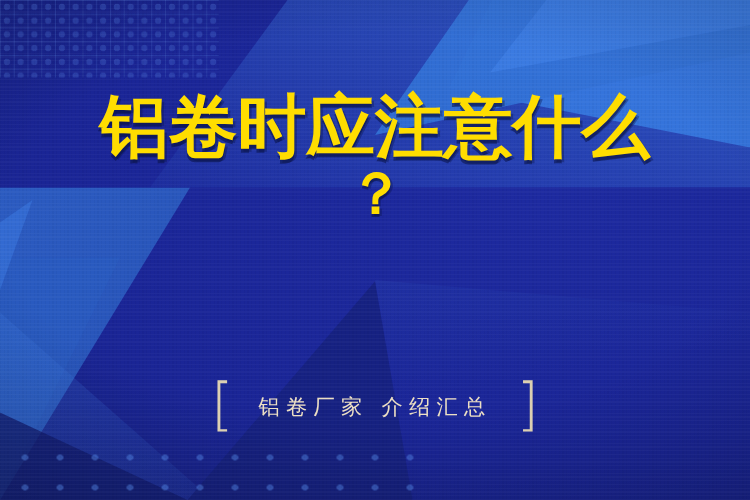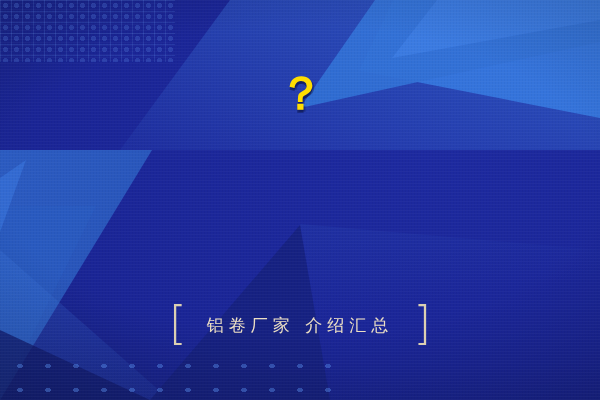--- a/index.html
+++ b/index.html
@@ -225,20 +225,21 @@
   <div class="bg-layer bg-vignette"></div>
 
   <div class="tex-grid"></div>
   <div class="tex-grid-fill"></div>
   <div class="tex-dots"></div>
   <div class="tex-noise"></div>
 
   <div class="content">
 
     <div class="headline">
+      <span class="hl-line hl-line-2">铝卷时应注意什么</span>
       <span class="hl-line hl-line-3">？</span>
     </div>
 
     <div class="subtitle-row">
       <span class="bracket">[</span>
       <span class="subtitle-text">铝卷厂家 介绍汇总</span>
       <span class="bracket">]</span>
     </div>
 
   </div>

